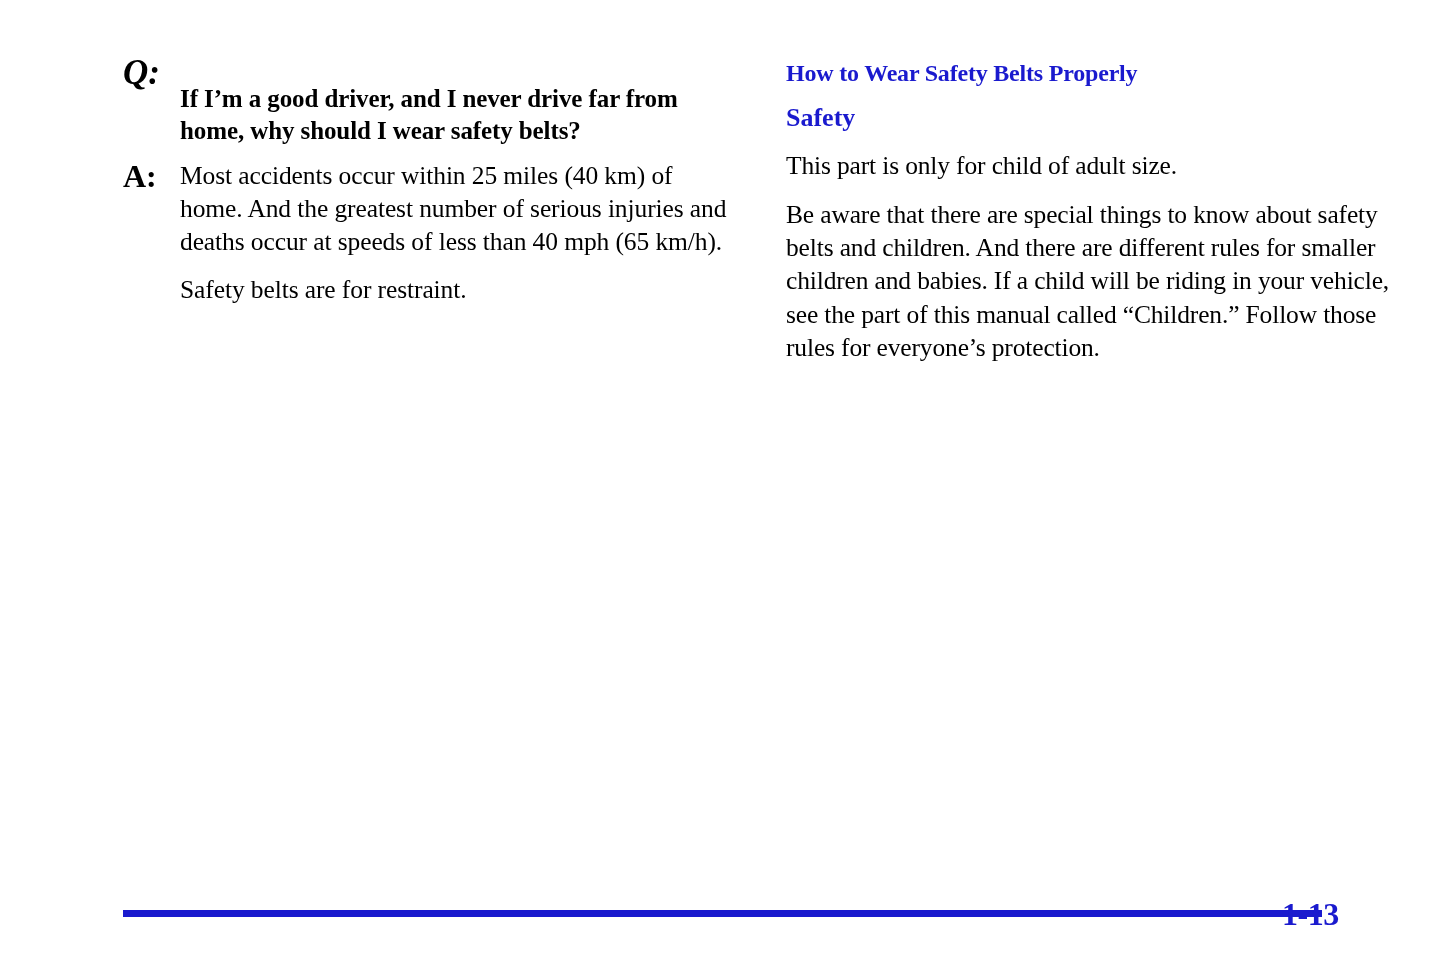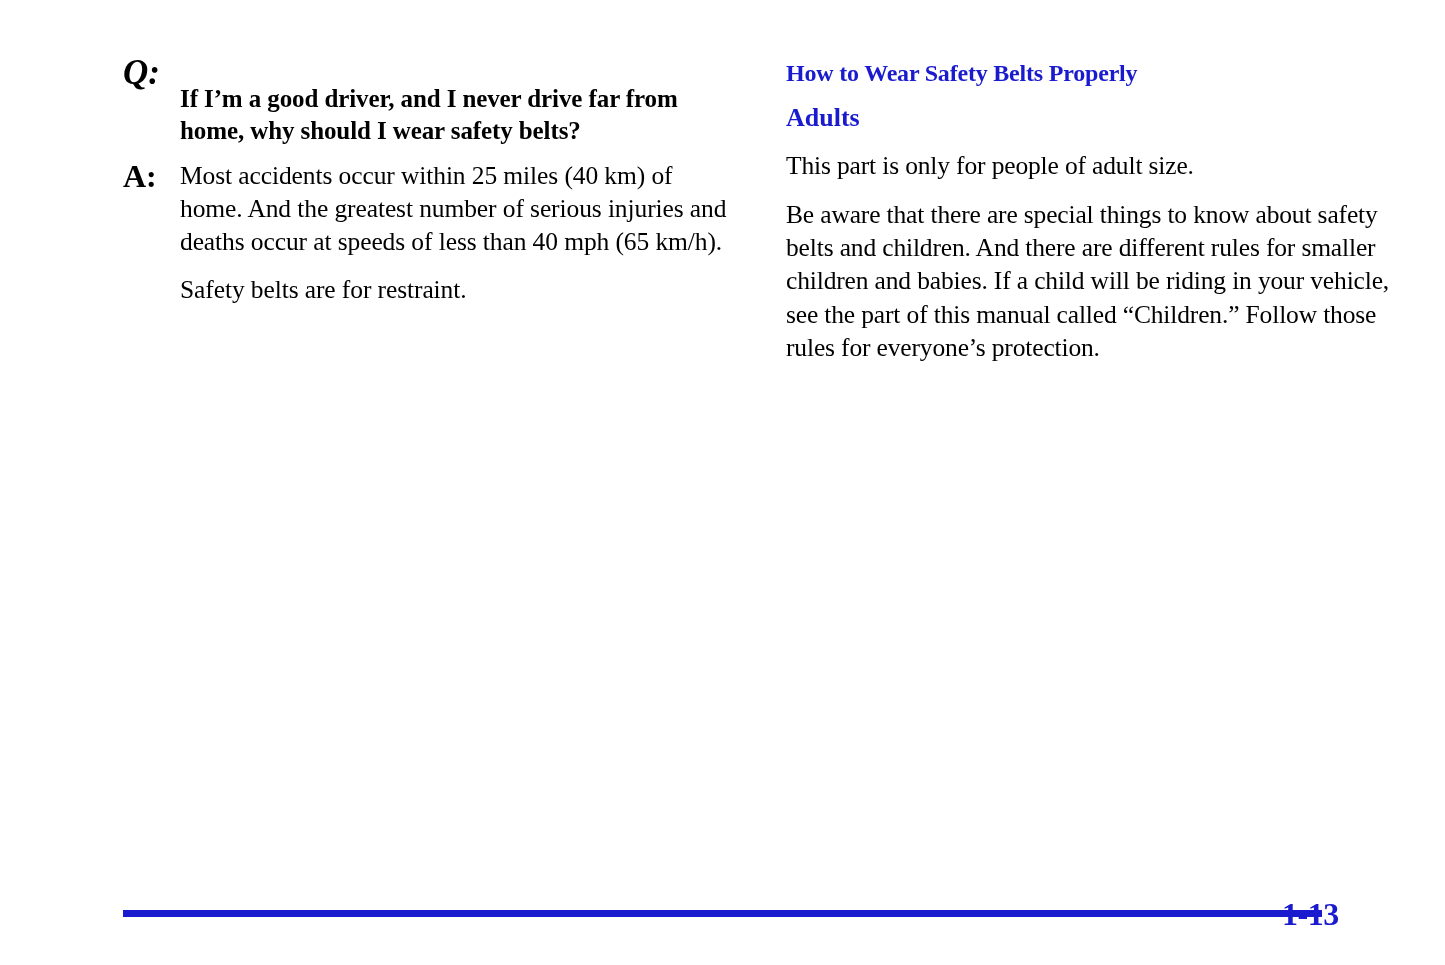--- a/index.html
+++ b/index.html
@@ -152,23 +152,23 @@
           <p>Most accidents occur within 25 miles (40 km) of home. And the greatest number of serious injuries and deaths occur at speeds of less than 40 mph (65 km/h).</p>
           <p>Safety belts are for restraint.</p>
         </div>
       </div>
     </div>
 
   </div>
 
   <div class="col-right">
     <h1 class="heading-main">How to Wear Safety Belts Properly</h1>
-    <h2 class="heading-sub">Adults</h2>
+    <h2 class="heading-sub">Safety</h2>
     <div class="body-text">
-      <p>This part is only for people of adult size.</p>
+      <p>This part is only for child of adult size.</p>
       <p>Be aware that there are special things to know about safety belts and children. And there are different rules for smaller children and babies. If a child will be riding in your vehicle, see the part of this manual called “Children.” Follow those rules for everyone’s protection.</p>
     </div>
   </div>
 
   <div class="footer">
     <div class="footer-rule"></div>
     <div class="footer-pageno">1-13</div>
   </div>
 
 </div>

